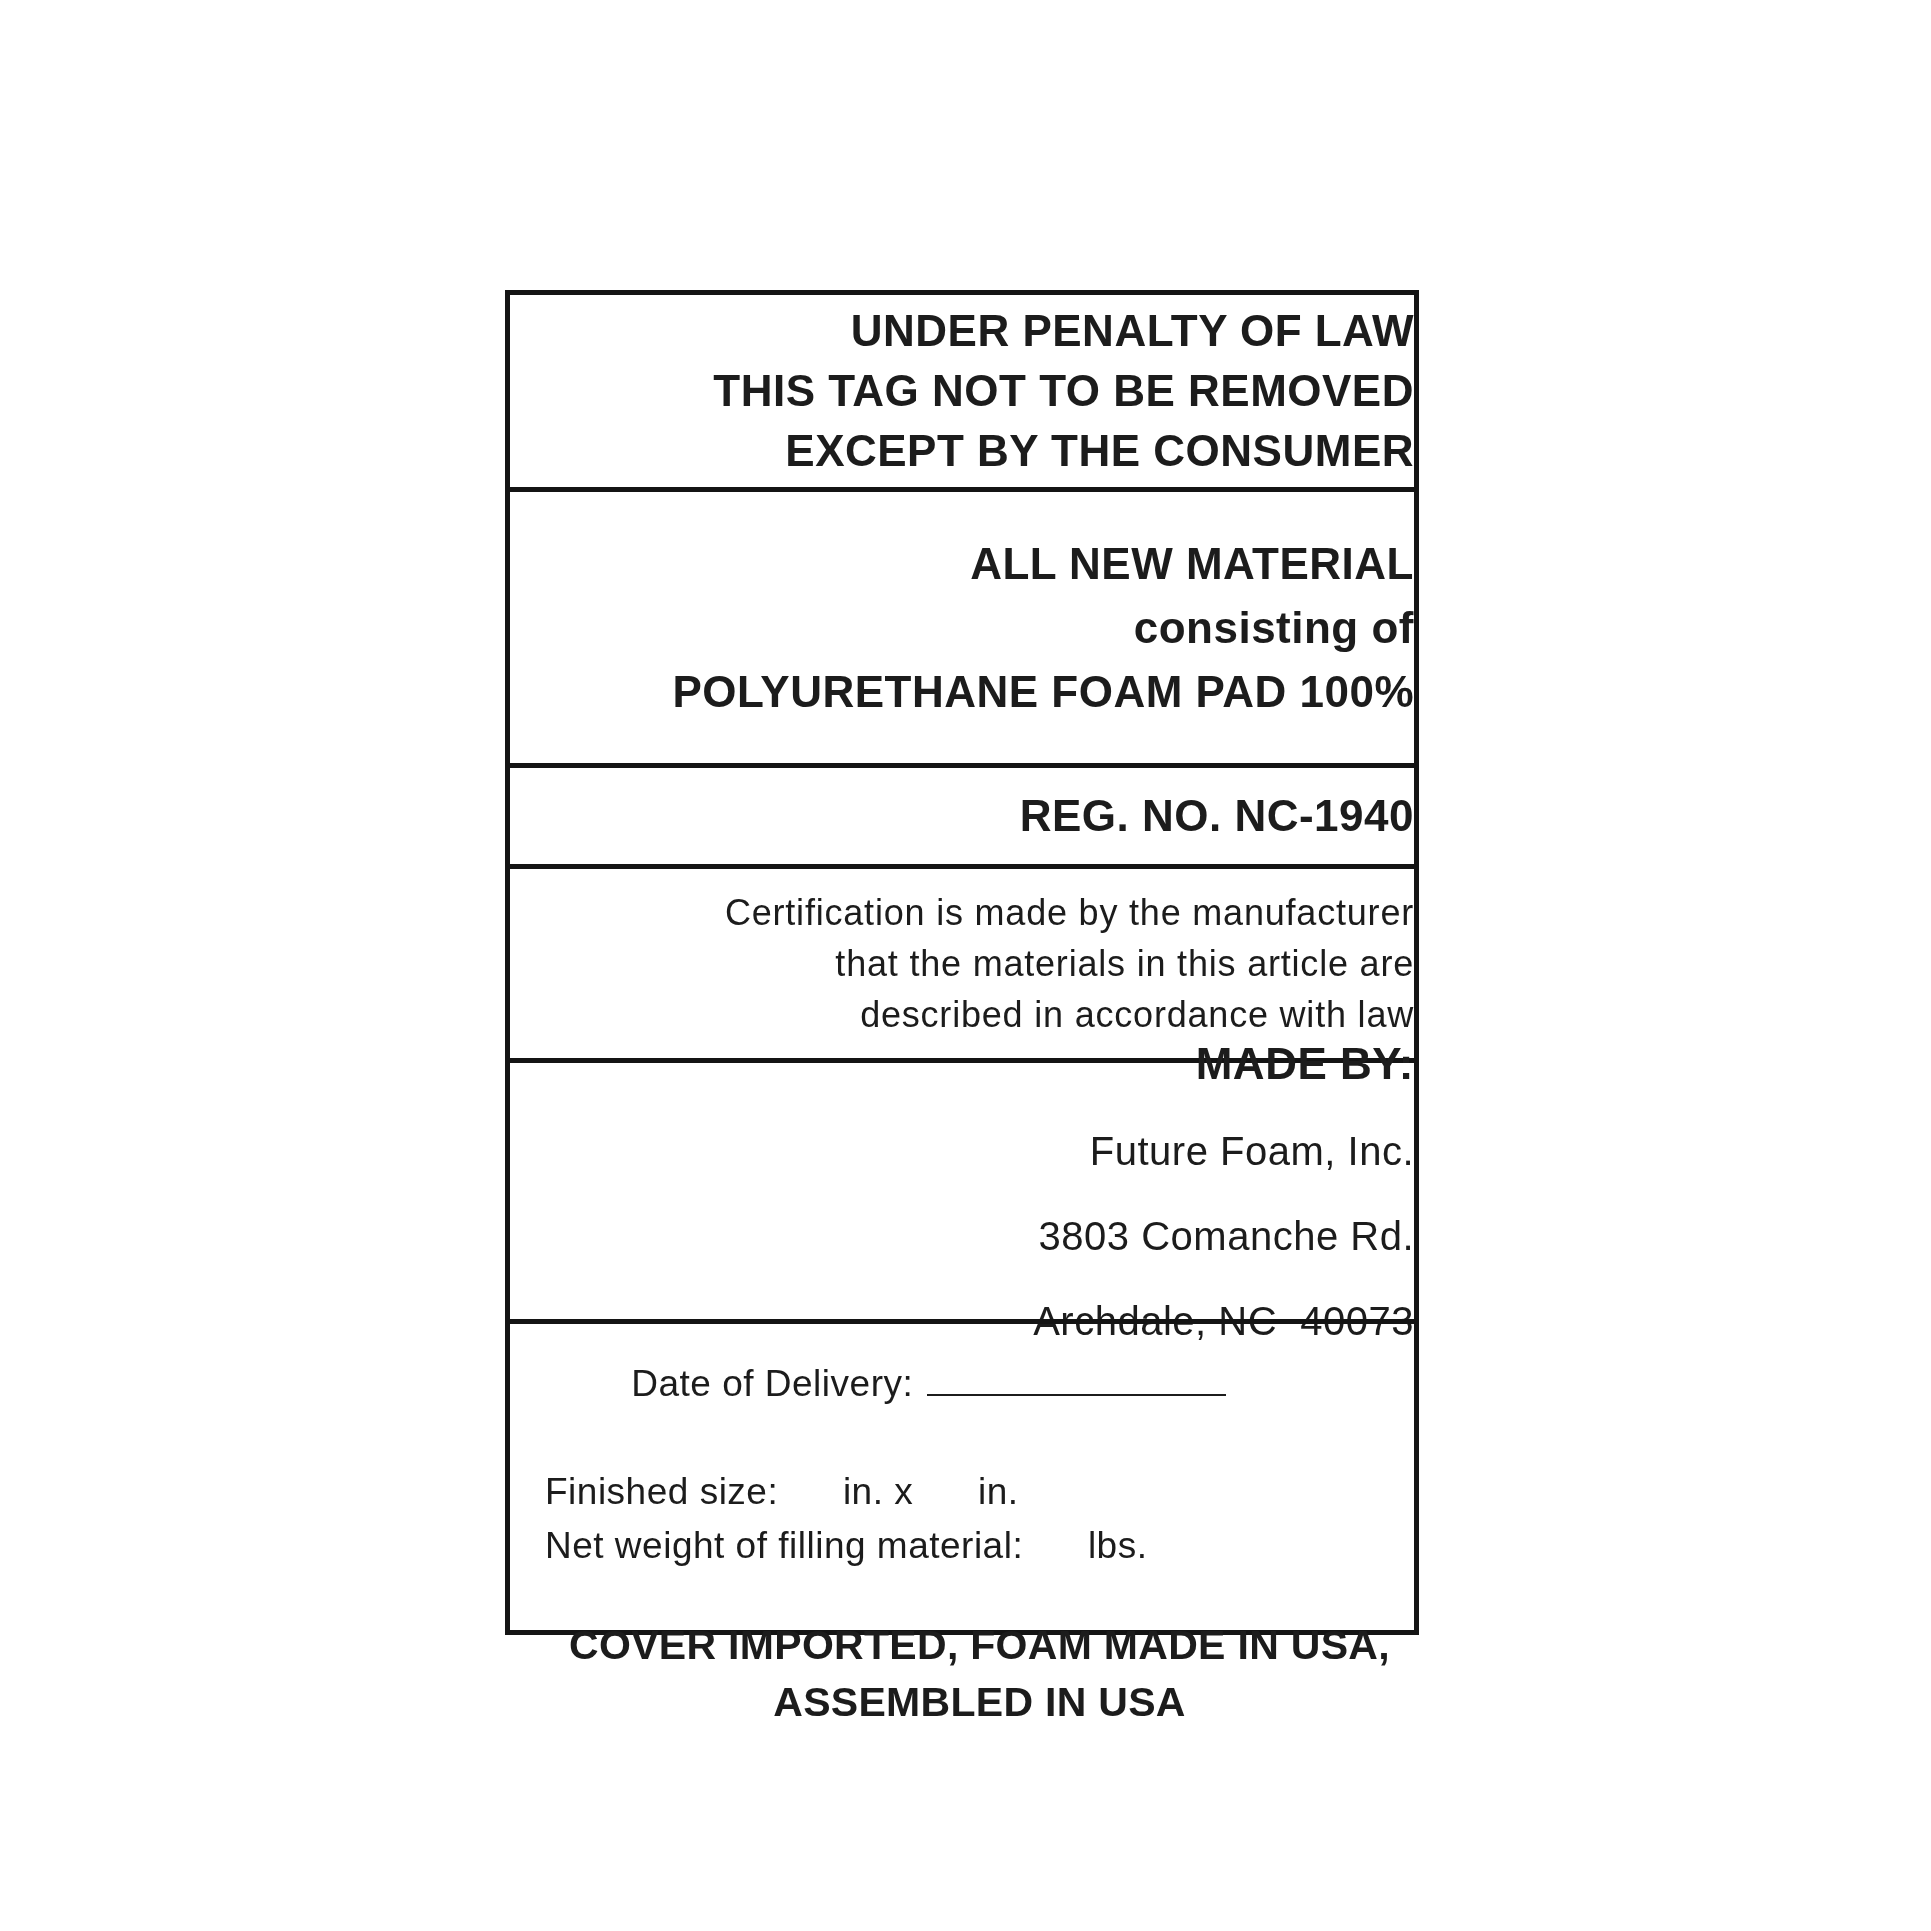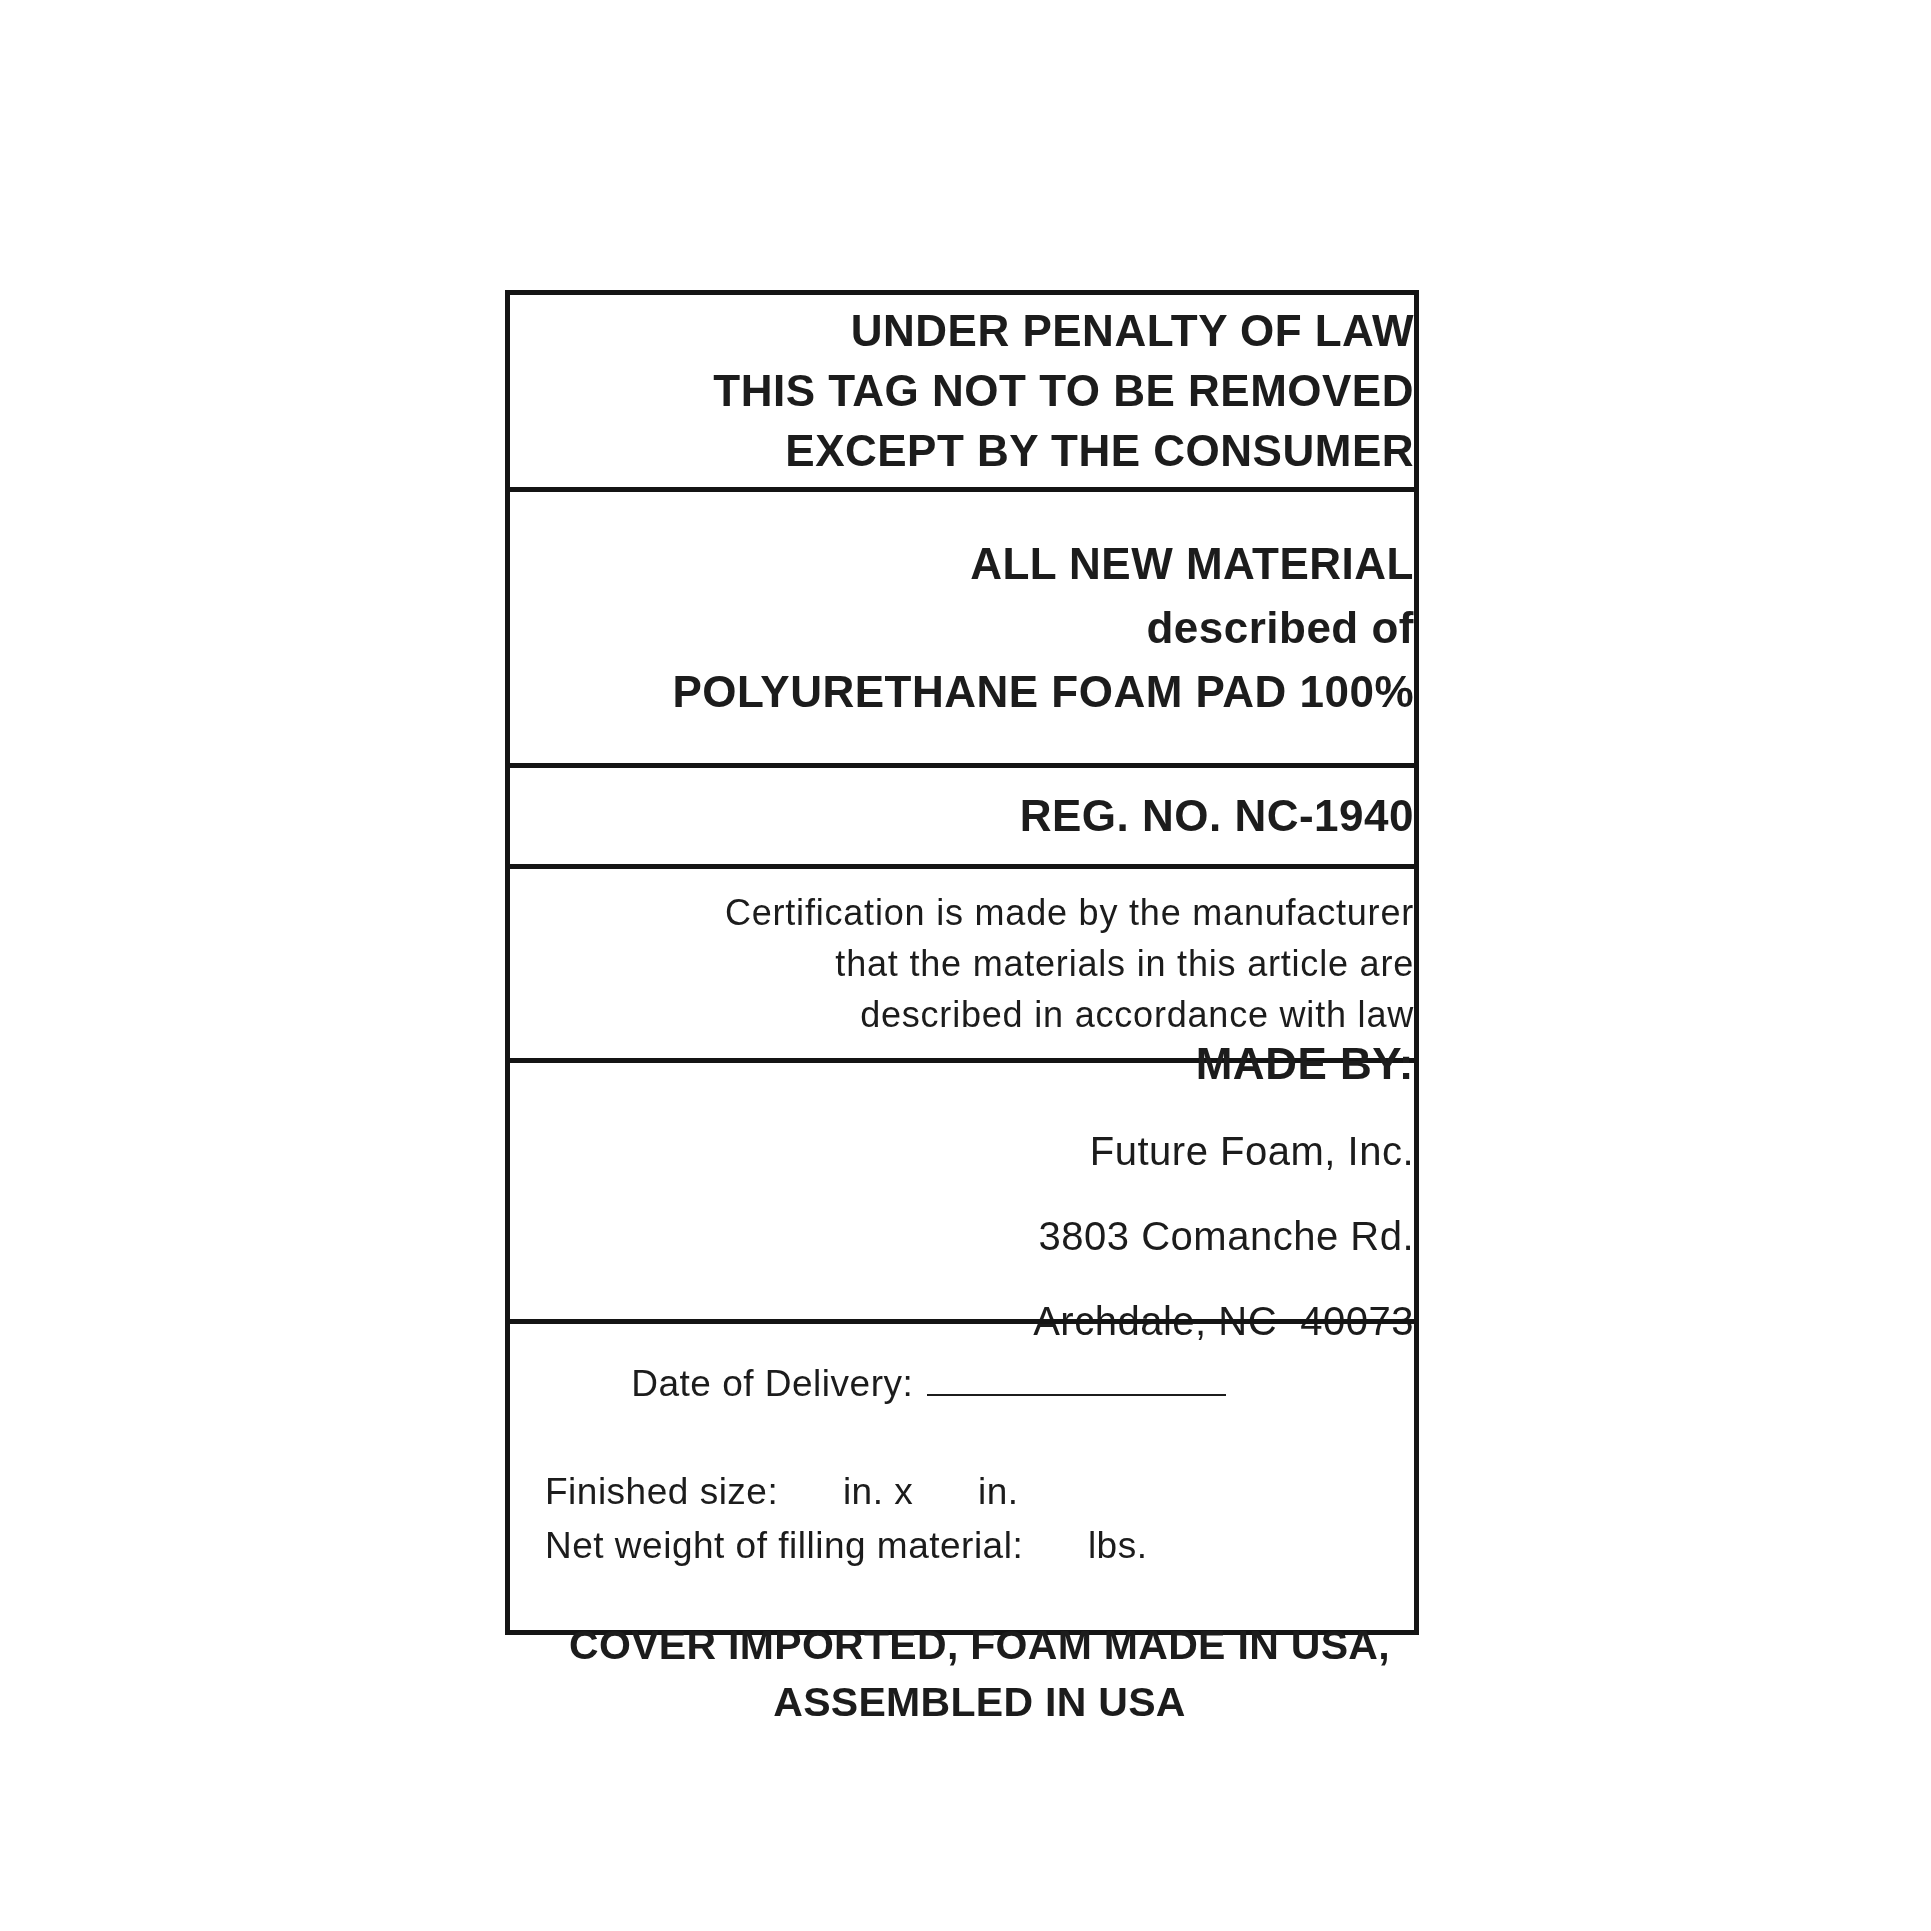--- a/index.html
+++ b/index.html
@@ -107,21 +107,21 @@
   <div class="tag">
 
     <div class="section s-penalty">
       <div class="line bold-lg">UNDER PENALTY OF LAW</div>
       <div class="line bold-lg">THIS TAG NOT TO BE REMOVED</div>
       <div class="line bold-lg">EXCEPT BY THE CONSUMER</div>
     </div>
 
     <div class="section s-material">
       <div class="line bold-lg">ALL NEW MATERIAL</div>
-      <div class="line bold-lg">described of</div>
+      <div class="line bold-lg">consisting of</div>
       <div class="line bold-lg">POLYURETHANE FOAM PAD 100%</div>
     </div>
 
     <div class="section s-reg">
       <div class="line bold-lg">REG. NO. NC-1940</div>
     </div>
 
     <div class="section s-cert">
       <div class="line cert-line">Certification is made by the manufacturer</div>
       <div class="line cert-line">that the materials in this article are</div>

